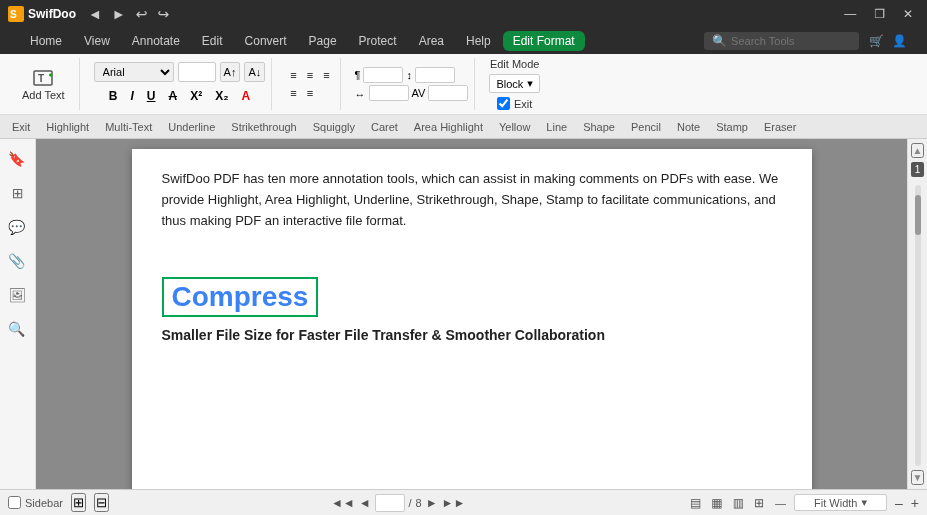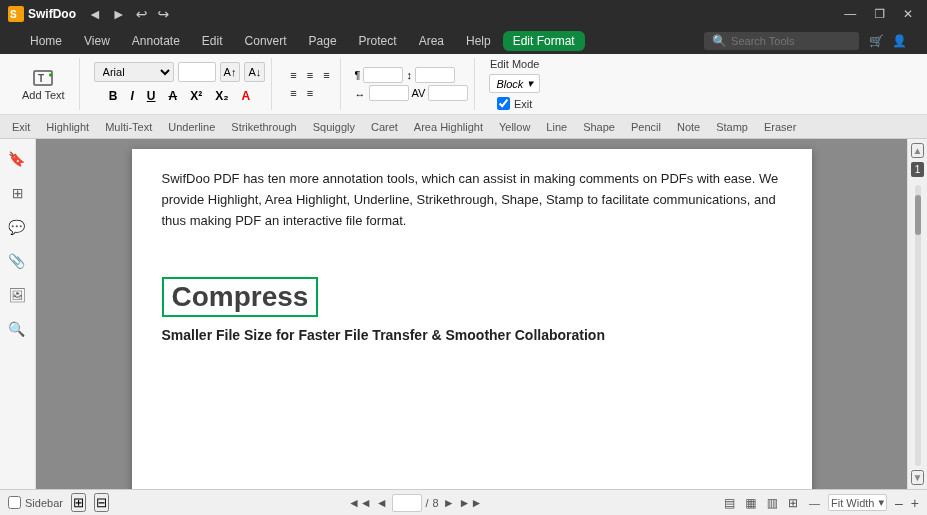--- a/index.html
+++ b/index.html
@@ -39,21 +39,21 @@
     .fmt-btn { border: 1px solid transparent; background: none; border-radius: 2px; padding: 2px 4px; cursor: pointer; font-size: 12px; font-weight: bold; }
 
     .align-group { display: flex; flex-direction: column; gap: 2px; }
     .align-row { display: flex; gap: 2px; }
     .align-btn { border: 1px solid transparent; background: none; border-radius: 2px; padding: 1px 3px; cursor: pointer; font-size: 11px; }
 
     .spacing-group { display: flex; flex-direction: column; gap: 2px; }
     .spacing-row { display: flex; align-items: center; gap: 3px; font-size: 10px; }
     .spacing-input { border: 1px solid #ccc; border-radius: 2px; width: 40px; height: 16px; font-size: 10px; text-align: center; }
     .edit-mode-label { font-size: 11px; color: #333; }
-    .block-dropdown { display: flex; align-items: center; border: 1px solid #ccc; border-radius: 2px; background: #fff; padding: 2px 6px; font-size: 11px; cursor: pointer; gap: 4px; font-style: italic; }
+    .block-dropdown { display: flex; align-items: center; border: 1px solid #ccc; border-radius: 2px; background: #fff; padding: 2px 6px; font-size: 11px; cursor: pointer; gap: 4px; }
     .exit-row { display: flex; align-items: center; gap: 4px; font-size: 11px; color: #333; cursor: pointer; }
 
     
     .annotation-bar { background: #e8e8e8; border-bottom: 1px solid #ccc; display: flex; align-items: center; padding: 0 4px; height: 24px; flex-shrink: 0; overflow: hidden; }
     .ann-tab { font-size: 11px; padding: 3px 8px; color: #555; cursor: pointer; }
 
     
     .main-area { display: flex; flex: 1; overflow: hidden; }
 
     
@@ -62,40 +62,40 @@
 
     
     .doc-area { flex: 1; background: #8a8a8a; overflow: hidden; display: flex; flex-direction: column; position: relative; }
     .doc-page { background: #fff; margin: 10px auto; width: 680px; min-height: 400px; position: relative; padding: 20px 30px; box-shadow: 0 2px 8px rgba(0,0,0,0.3); }
 
     .doc-text { font-size: 13px; line-height: 1.6; color: #222; margin-bottom: 16px; }
 
     .text-box-container { position: relative; margin: 10px 0; }
     .text-box { display: inline-block; border: 1.5px solid #00bcd4; padding: 4px 6px; font-size: 13px; color: #00bcd4; cursor: text; }
 
-    .compress-heading { font-size: 28px; font-weight: bold; color: #404040; display: inline-block; border: 2px solid #00a651; padding: 2px 8px; margin: 16px 0 10px 0; }
+    .compress-heading { font-size: 28px; font-weight: bold; color: #3b82f6; display: inline-block; border: 2px solid #00a651; padding: 2px 8px; margin: 16px 0 10px 0; }
     .compress-sub { font-size: 14px; font-weight: bold; color: #222; }
 
     
     .right-panel { width: 20px; background: #f0f0f0; border-left: 1px solid #ddd; display: flex; flex-direction: column; align-items: center; padding: 4px 0; flex-shrink: 0; }
     .scroll-btn { font-size: 10px; color: #888; cursor: pointer; }
     .page-num-badge { background: #555; color: #fff; font-size: 10px; padding: 2px 4px; border-radius: 2px; margin: 4px 0; }
     .scroll-track { flex: 1; width: 6px; background: #ddd; border-radius: 3px; position: relative; margin: 4px 0; }
     .scroll-thumb { width: 6px; background: #999; border-radius: 3px; height: 40px; position: absolute; top: 10px; }
 
     
     .status-bar { background: #f0f0f0; border-top: 1px solid #ccc; height: 26px; display: flex; align-items: center; padding: 0 8px; flex-shrink: 0; font-size: 11px; color: #555; gap: 8px; }
     .status-checkbox { display: flex; align-items: center; gap: 4px; }
     .status-spacer { flex: 1; }
     .page-nav { display: flex; align-items: center; gap: 4px; }
     .page-nav button { background: none; border: none; cursor: pointer; font-size: 12px; color: #555; }
     .page-input { border: 1px solid #ccc; border-radius: 2px; width: 30px; height: 18px; text-align: center; font-size: 11px; }
     .view-icons { display: flex; gap: 4px; align-items: center; }
     .view-icon-btn { background: none; border: none; cursor: pointer; color: #555; font-size: 12px; padding: 2px 3px; }
-    .fit-dropdown { display: flex; align-items: center; border: 1px solid #ccc; border-radius: 2px; background: #fff; padding: 1px 2px; font-size: 11px; cursor: pointer; gap: 4px; }
+    .fit-dropdown { display: flex; align-items: center; border: 1px solid #ccc; border-radius: 2px; background: #fff; padding: 1px 19px; font-size: 11px; cursor: pointer; gap: 4px; }
     .zoom-btn { background: none; border: none; cursor: pointer; color: #555; font-size: 14px; }
   </style>
 </head>
 <body>
 
 <div class="title-bar">
   <div class="title-bar-logo">
     <svg viewBox="0 0 16 16" fill="none">
       <rect width="16" height="16" rx="2" fill="#f59e0b"></rect>
       <text x="2" y="12" font-size="10" fill="#fff" font-weight="bold">S</text>

